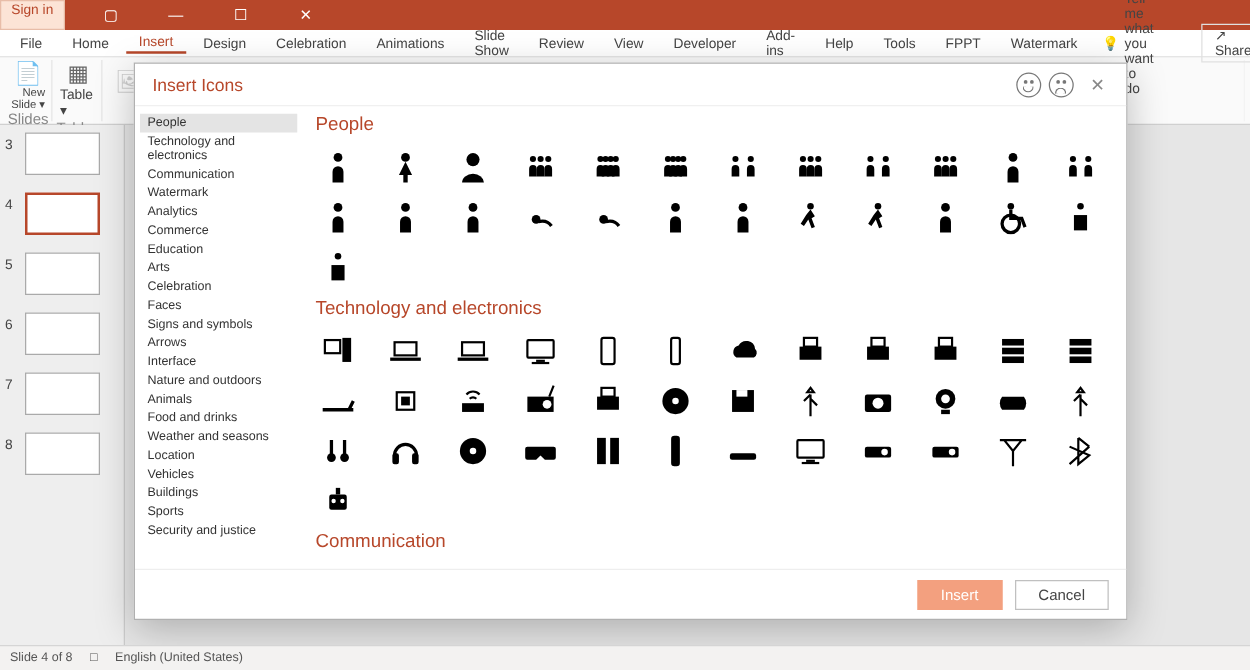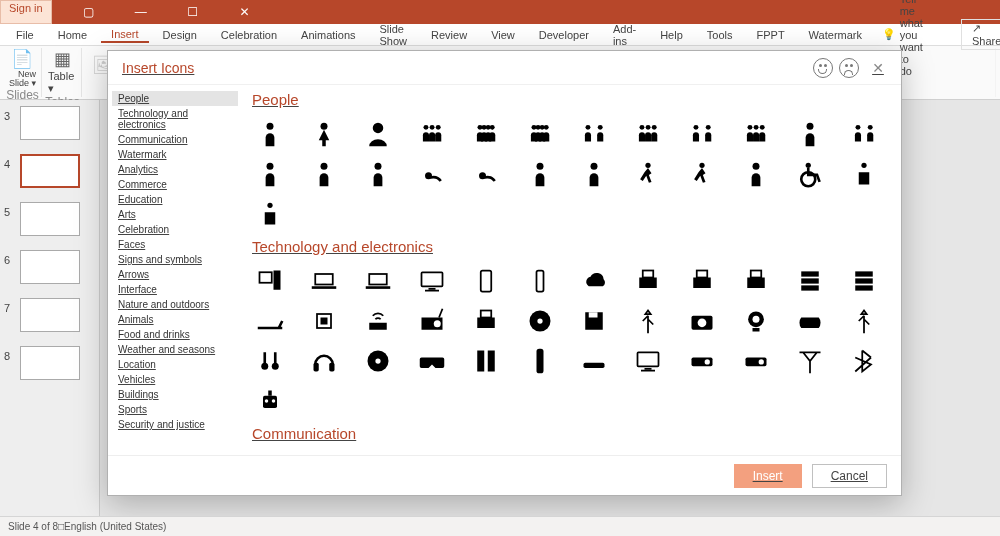--- a/index.html
+++ b/index.html
@@ -38,21 +38,21 @@
 
 .workarea { position:absolute; top:100px; height:420px; width:100%; background:#e6e6e6; display:flex; }
 .thumbs { width: 100px; background:#eee; border-right:1px solid #ccc; padding-top:6px; }
 .thumb { margin: 0 10px 14px 20px; position:relative; }
 .thumb .num { position:absolute; left:-16px; top:4px; font-size:11px; color:#444;}
 .thumb .slide { width:60px; height:34px; background:#fff; border:1px solid #aaa; }
 .thumb.sel .slide { border:2px solid #b7472a; }
 .canvas { flex:1; position:relative; }
 
 
-.dialog { position:absolute; left:107px; top:50px; width:795px; height:446px; background:#fff; border:1px solid #b0b0b0; box-shadow: 0 8px 30px rgba(0,0,0,0.25); display:flex; flex-direction:column;text-decoration:underline; }
+.dialog { position:absolute; left:107px; top:50px; width:795px; height:446px; background:#fff; border:1px solid #b0b0b0; box-shadow: 0 8px 30px rgba(0,0,0,0.25); display:flex; flex-direction:column; }
 .dlg-head { height:34px; display:flex; align-items:center; padding:0 14px; border-bottom:1px solid #f0f0f0;}
 .dlg-head .title { color:#b7472a; font-size:14px; flex:1; }
 .dlg-head .emoji { width:20px; height:20px; border:1px solid #777; border-radius:50%; margin-left:6px; position:relative; }
 .dlg-head .emoji::before,.dlg-head .emoji::after { content:""; position:absolute; width:3px; height:3px; background:#777; border-radius:50%; top:5px; }
 .dlg-head .emoji::before{left:5px;} .dlg-head .emoji::after{right:5px;}
 .dlg-head .emoji .m { position:absolute; width:9px; height:5px; border:1px solid #777; border-top:none; border-radius:0 0 8px 8px; bottom:3px; left:4px;}
 .dlg-head .emoji.sad .m { border-radius:8px 8px 0 0; border-bottom:none; border-top:1px solid #777; bottom:2px;}
 .dlg-head .close { margin-left:10px; font-size:14px; color:#888; width:18px; text-align:center;}
 .dlg-body { flex:1; display:flex; overflow:hidden; }
 
@@ -65,21 +65,21 @@
 .section-title { color:#b7472a; font-size:15px; margin:6px 0 8px 0; }
 .grid { display:flex; flex-wrap:wrap; gap:4px 18px; }
 .grid .cell { width:36px; height:36px; display:flex; align-items:center; justify-content:center; font-size:26px; color:#000; cursor:pointer; line-height:1; }
 
 .dlg-foot { height:40px; border-top:1px solid #eee; display:flex; align-items:center; justify-content:flex-end; gap:10px; padding-right:14px;}
 .btn { padding:4px 18px; border:1px solid #c0c0c0; background:#fff; font-size:12px; cursor:pointer; }
 .btn.primary { background:#f3a07f; border-color:#f3a07f; color:#fff; }
 
 
 .status { position:absolute; bottom:0; height:20px; width:100%; background:#f3f2f1; border-top:1px solid #d5d5d5; display:flex; align-items:center; font-size:10px; color:#555; padding:0 8px; }
-.status .left { display:flex; }
+.status .left { display:flex; gap:14px; }
 .status .right { margin-left:auto; display:flex; gap:8px; align-items:center; }
 .viewbtn { width:16px; height:12px; border:1px solid #888; }
 .zoom-slider { width:70px; height:3px; background:#aaa; position:relative; }
 .zoom-slider::after{content:"";position:absolute;width:6px;height:10px;background:#666;top:-4px;left:50%;}
 .fit { width:14px;height:14px;border:1px solid #888; }
 
 svg.iconsvg { width:28px; height:28px; fill:#000; }
 </style>
 </head>
 <body>

